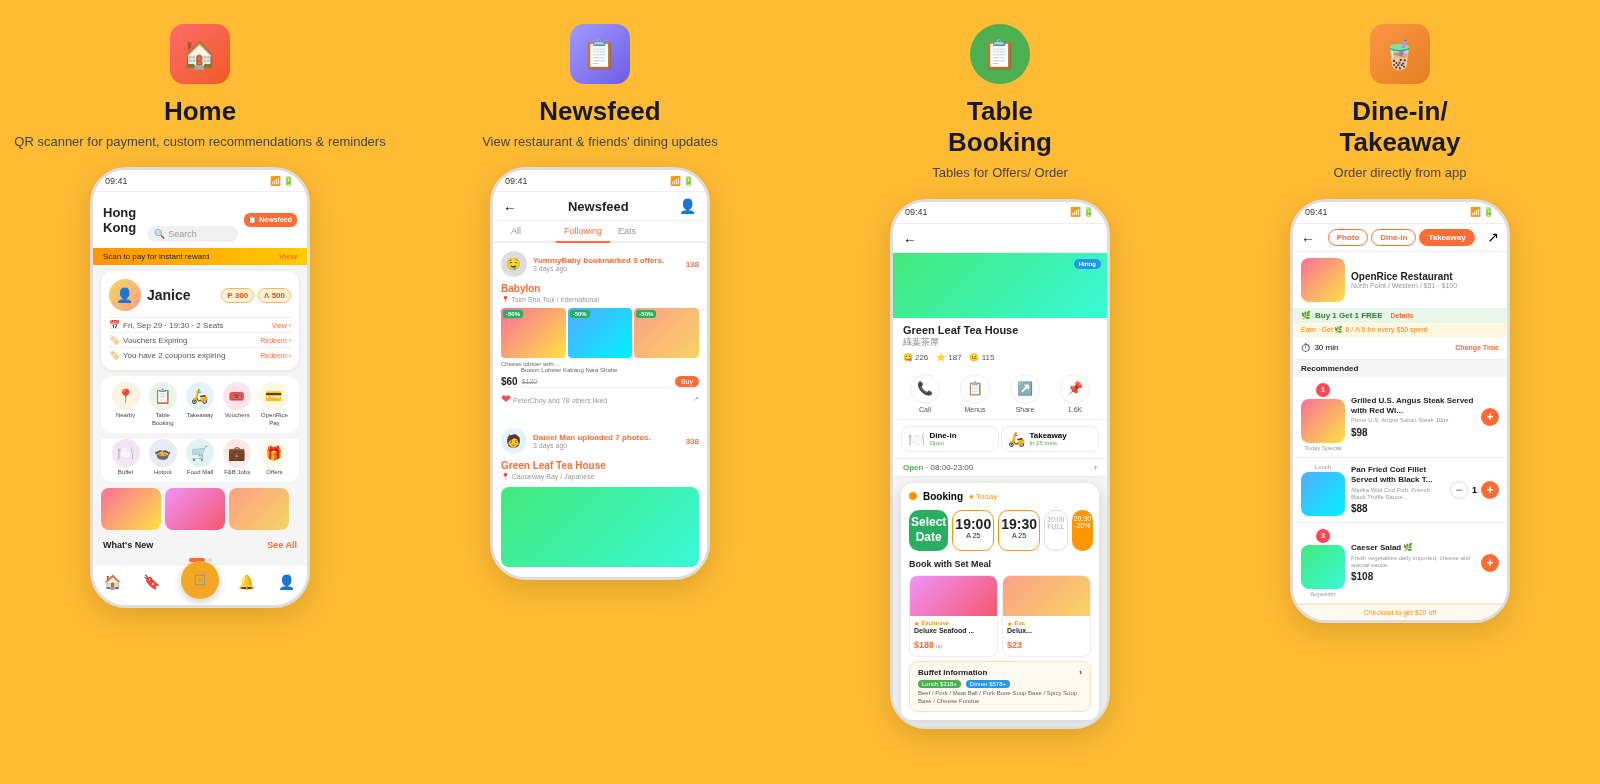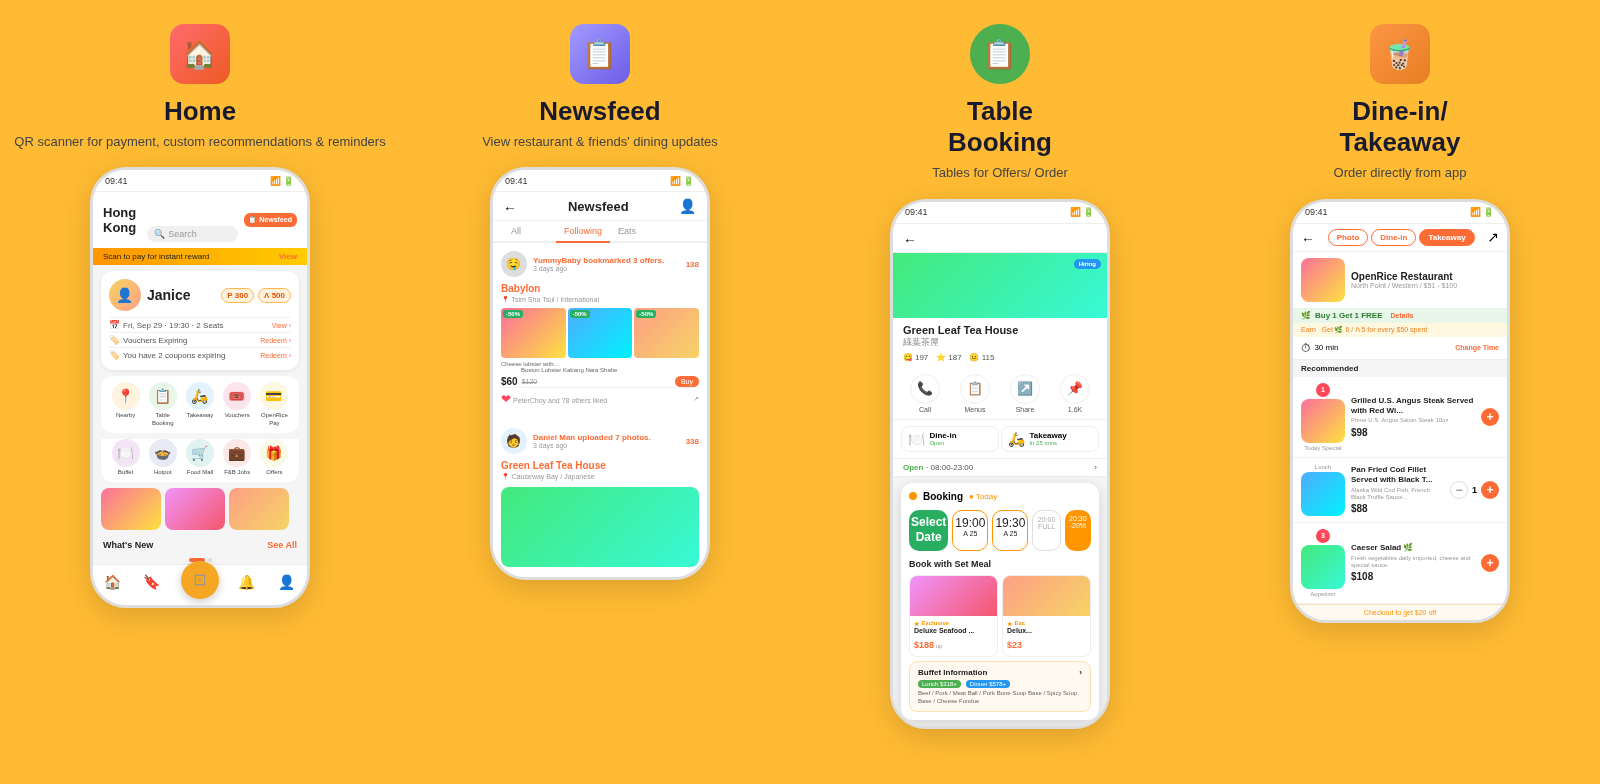--- a/index.html
+++ b/index.html
@@ -604,21 +604,21 @@
     .slot-select {
       background: #27ae60;
       color: white;
     }
 
     .slot-avail {
       border: 1.5px solid #ff9500;
       color: #222;
     }
 
-    .slot-avail .slot-time { font-weight: 400; font-size: 12px; }
+    .slot-avail .slot-time { font-weight: 700; font-size: 14px; }
 
     .slot-full {
       border: 1.5px solid #ddd;
       color: #aaa;
     }
 
     .slot-discount {
       background: #ff9500;
       color: white;
     }
@@ -1150,21 +1150,21 @@
       <div class="restaurant-hero">
         <div class="restaurant-hero-img food3">
           <div class="hiring-badge">Hiring</div>
         </div>
         <div class="restaurant-info">
           <div class="restaurant-name-booking">Green Leaf Tea House</div>
           <div class="restaurant-chinese">綠葉茶屋</div>
           <div class="restaurant-stats">
             <div class="stat-item">
                 <span>😋</span>
-                <span>197</span>
+                <span>226</span>
               </div>
             <div class="stat-item">
                 <span>⭐</span>
                 <span>187</span>
               </div>
             <div class="stat-item">
                 <span>😐</span>
                 <span>115</span>
               </div>
           </div>

